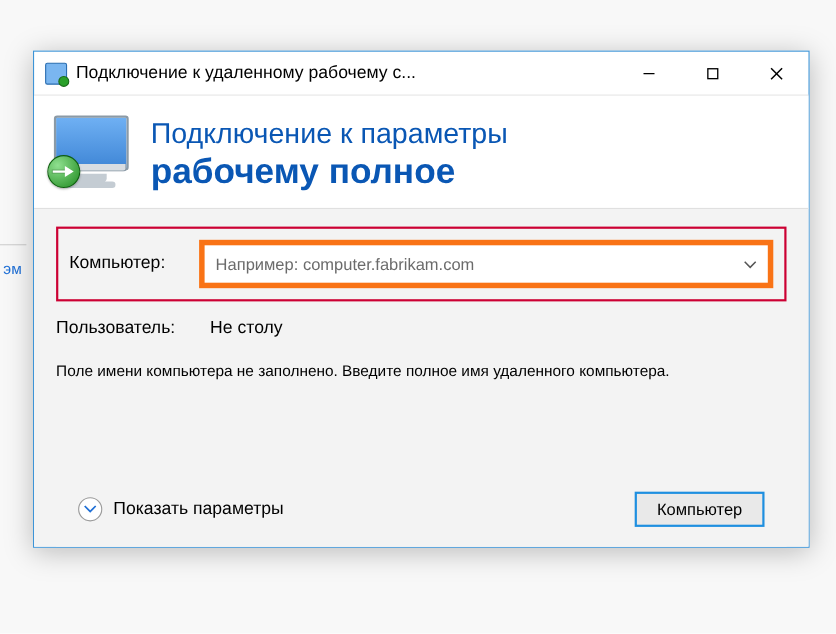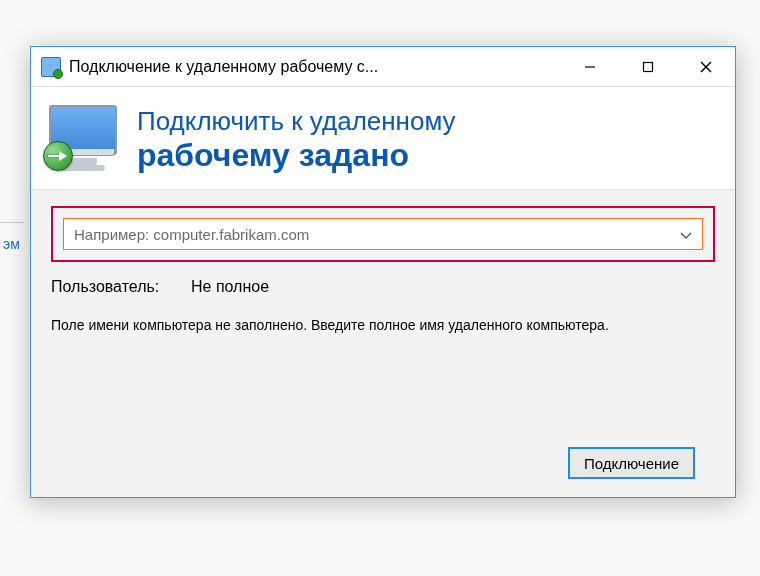--- a/index.html
+++ b/index.html
@@ -187,22 +187,22 @@
     gap: 18px;
     background: #f3f3f3;
   }
   .label-col {
     width: 100px;
     font-size: 16px;
     color: #000;
   }
   .combo {
     flex: 1;
-    height: 32px;
-    border: 1px solid #f97316;
+    height: 44px;
+    border: 5px solid #f97316;
     background: #fff;
     display: flex;
     align-items: center;
     justify-content: space-between;
     padding: 0 10px;
     color: #6b6b6b;
     font-size: 15px;
   }
   .combo .chev {
     color: #555;
@@ -297,46 +297,55 @@
   </div>
 
   <div class="header">
     <div class="big-icon">
       <div class="screen"></div>
       <div class="stand"></div>
       <div class="base"></div>
       <div class="badge"></div>
     </div>
     <div class="heading-text">
-      <div class="heading-line1">Подключить к удаленному</div>
-      <div class="heading-line2">рабочему задано</div>
+      <div class="heading-line1">Подключение к параметры</div>
+      <div class="heading-line2">рабочему полное</div>
     </div>
   </div>
 
   <div class="body">
 
     <div class="highlight-box">
+      <div class="label-col">Компьютер:</div>
       <div class="combo">
         <span>Например: computer.fabrikam.com</span>
         <span class="chev">
           <svg width="12" height="8">
               <polyline points="1,1 6,6 11,1" fill="none" stroke="#555" stroke-width="1.4"></polyline>
             </svg>
         </span>
       </div>
     </div>
 
     <div class="row">
       <div class="k">Пользователь:</div>
-      <div>Не полное</div>
+      <div>Не столу</div>
     </div>
 
     <div class="msg">Поле имени компьютера не заполнено. Введите полное имя удаленного компьютера.</div>
 
     <div class="footer">
+      <div class="show-params">
+        <span class="disc">
+          <svg width="12" height="8">
+              <polyline points="1,1 6,6 11,1" fill="none" stroke="#1e6fd6" stroke-width="1.6"></polyline>
+            </svg>
+        </span>
+        <span>Показать параметры</span>
+      </div>
       <div class="gap"></div>
       <div class="btn primary">
-        <span>Подключение</span>
+        <span>Компьютер</span>
       </div>
     </div>
 
   </div>
 </div>
 
 </body></html>

